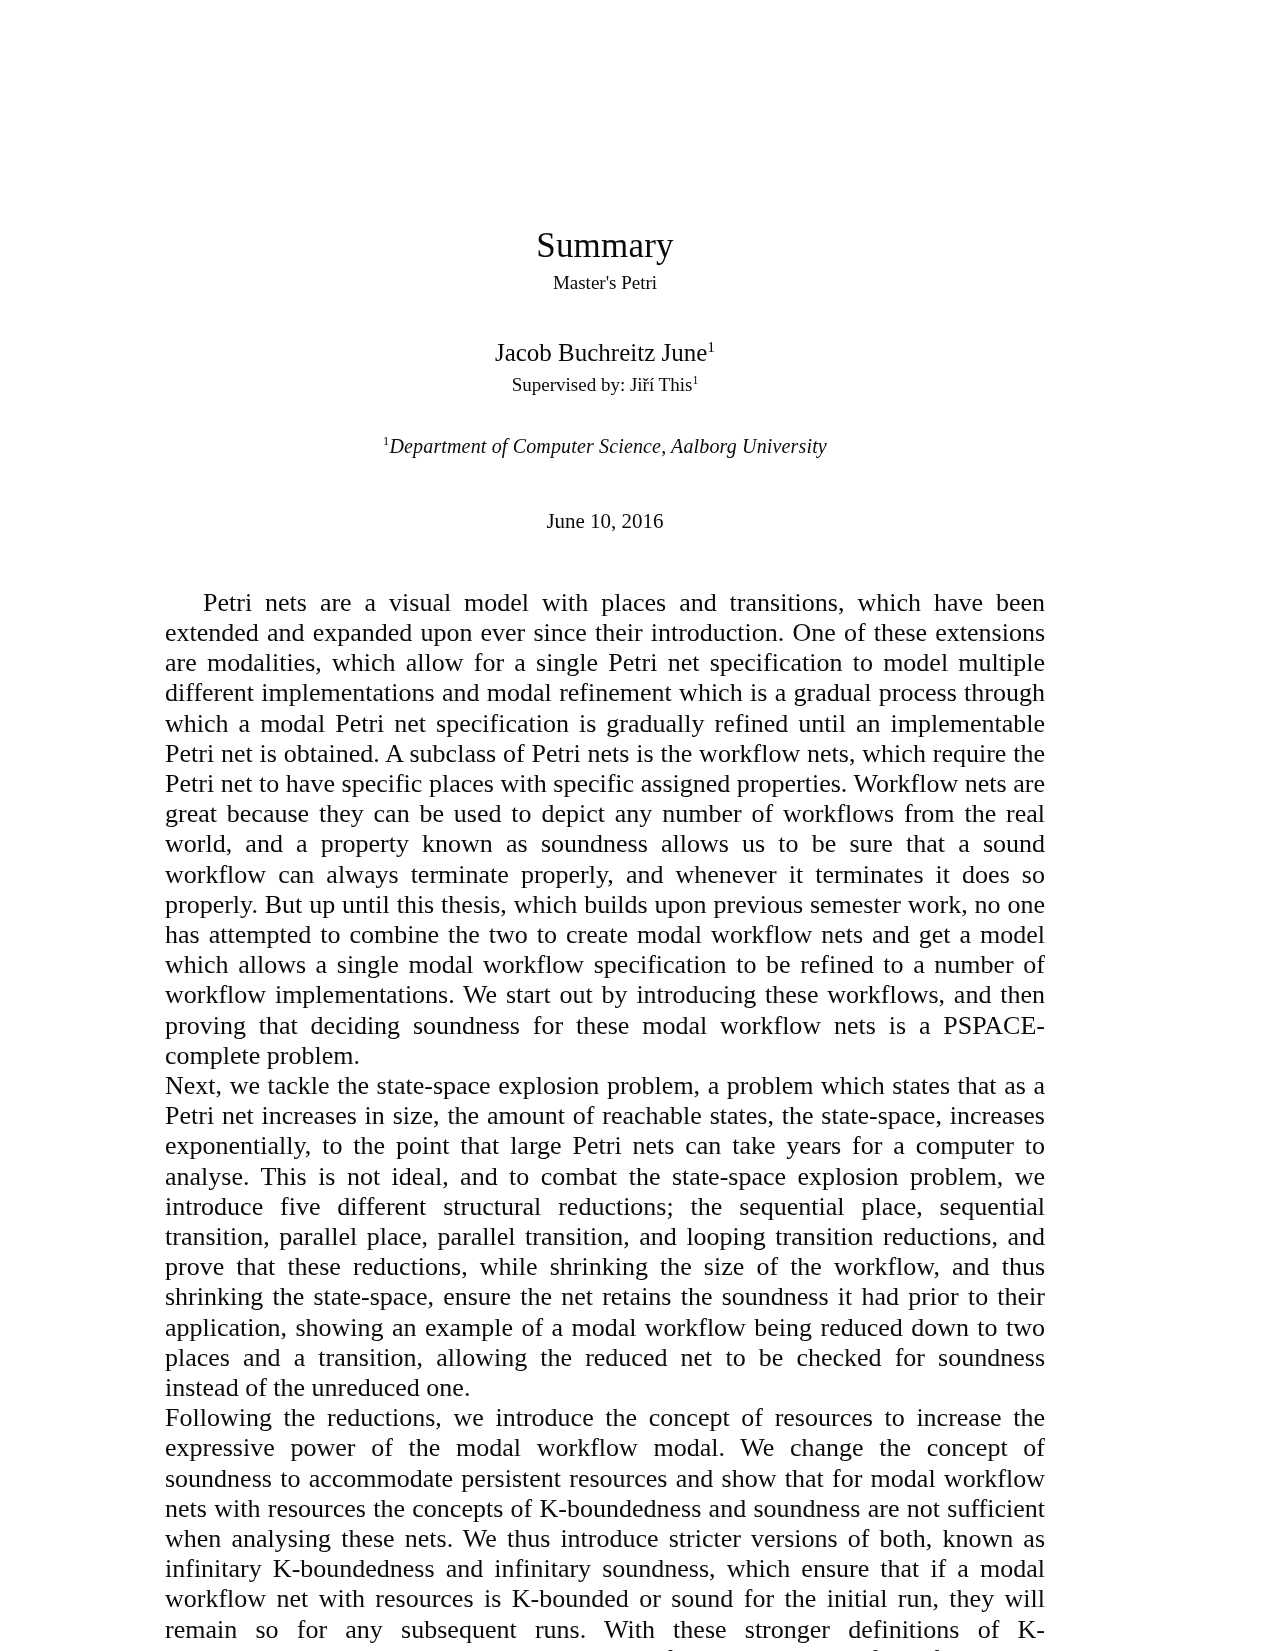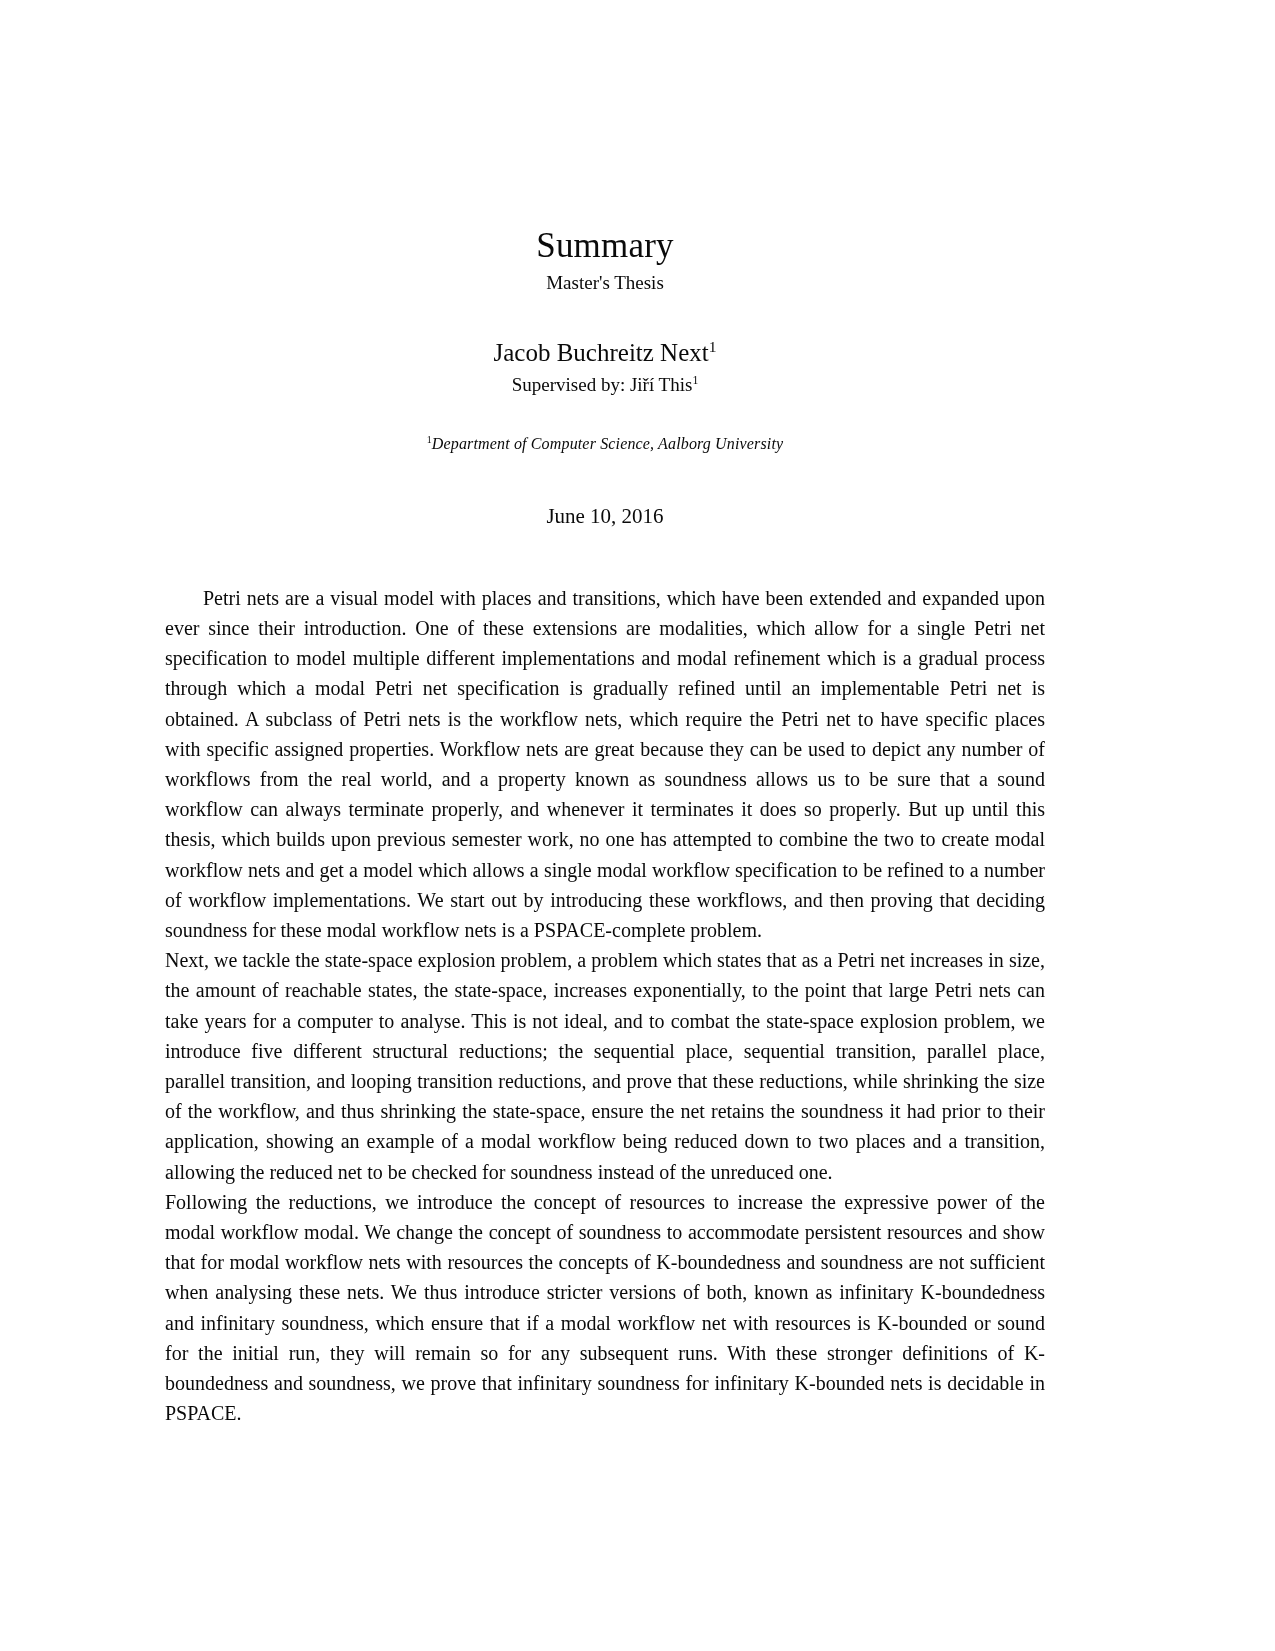--- a/index.html
+++ b/index.html
@@ -56,21 +56,21 @@
     margin: 0;
     font-weight: normal;
   }
   .supervisor {
     font-size: 19px;
     line-height: 1.25;
     margin: 5px 0 0 0;
   }
   .affiliation {
     font-style: italic;
-    font-size: 16px;
+    font-size: 20px;
     margin-top: 38px;
     letter-spacing: 0.15px;
   }
   .date-line {
     font-size: 21px;
     margin-top: 51px;
   }
   sup.marker {
     font-size: 0.62em;
     vertical-align: super;
@@ -79,45 +79,45 @@
   }
   .affiliation sup.marker {
     font-style: normal;
   }
 
   
   .abstract {
     margin-top: 54px;
   }
   .para {
-    font-size: 20px;
+    font-size: 26px;
     line-height: 30.2px;
     text-align: justify;
     text-justify: inter-word;
     margin: 0;
     hyphens: none;
     -webkit-hyphens: none;
   }
   .para.indented {
     text-indent: 38px;
   }
 </style>
 </head>
 <body>
 
 <div class="page">
   <div class="content">
 
     <header class="titleblock">
       <h1 class="doc-title">Summary</h1>
-      <p class="doc-subtitle">Master's Thesis</p>
+      <p class="doc-subtitle">Master's Petri</p>
 
       <div class="author-block">
         <p class="author-name">
-          <span>Jacob Buchreitz Next</span><sup class="marker">1</sup>
+          <span>Jacob Buchreitz June</span><sup class="marker">1</sup>
         </p>
         <p class="supervisor">
           <span>Supervised by: Jiří This</span><sup class="marker">1</sup>
         </p>
       </div>
 
       <p class="affiliation"><sup class="marker">1</sup><span>Department of Computer Science, Aalborg University</span></p>
 
       <p class="date-line">June 10, 2016</p>
     </header>

